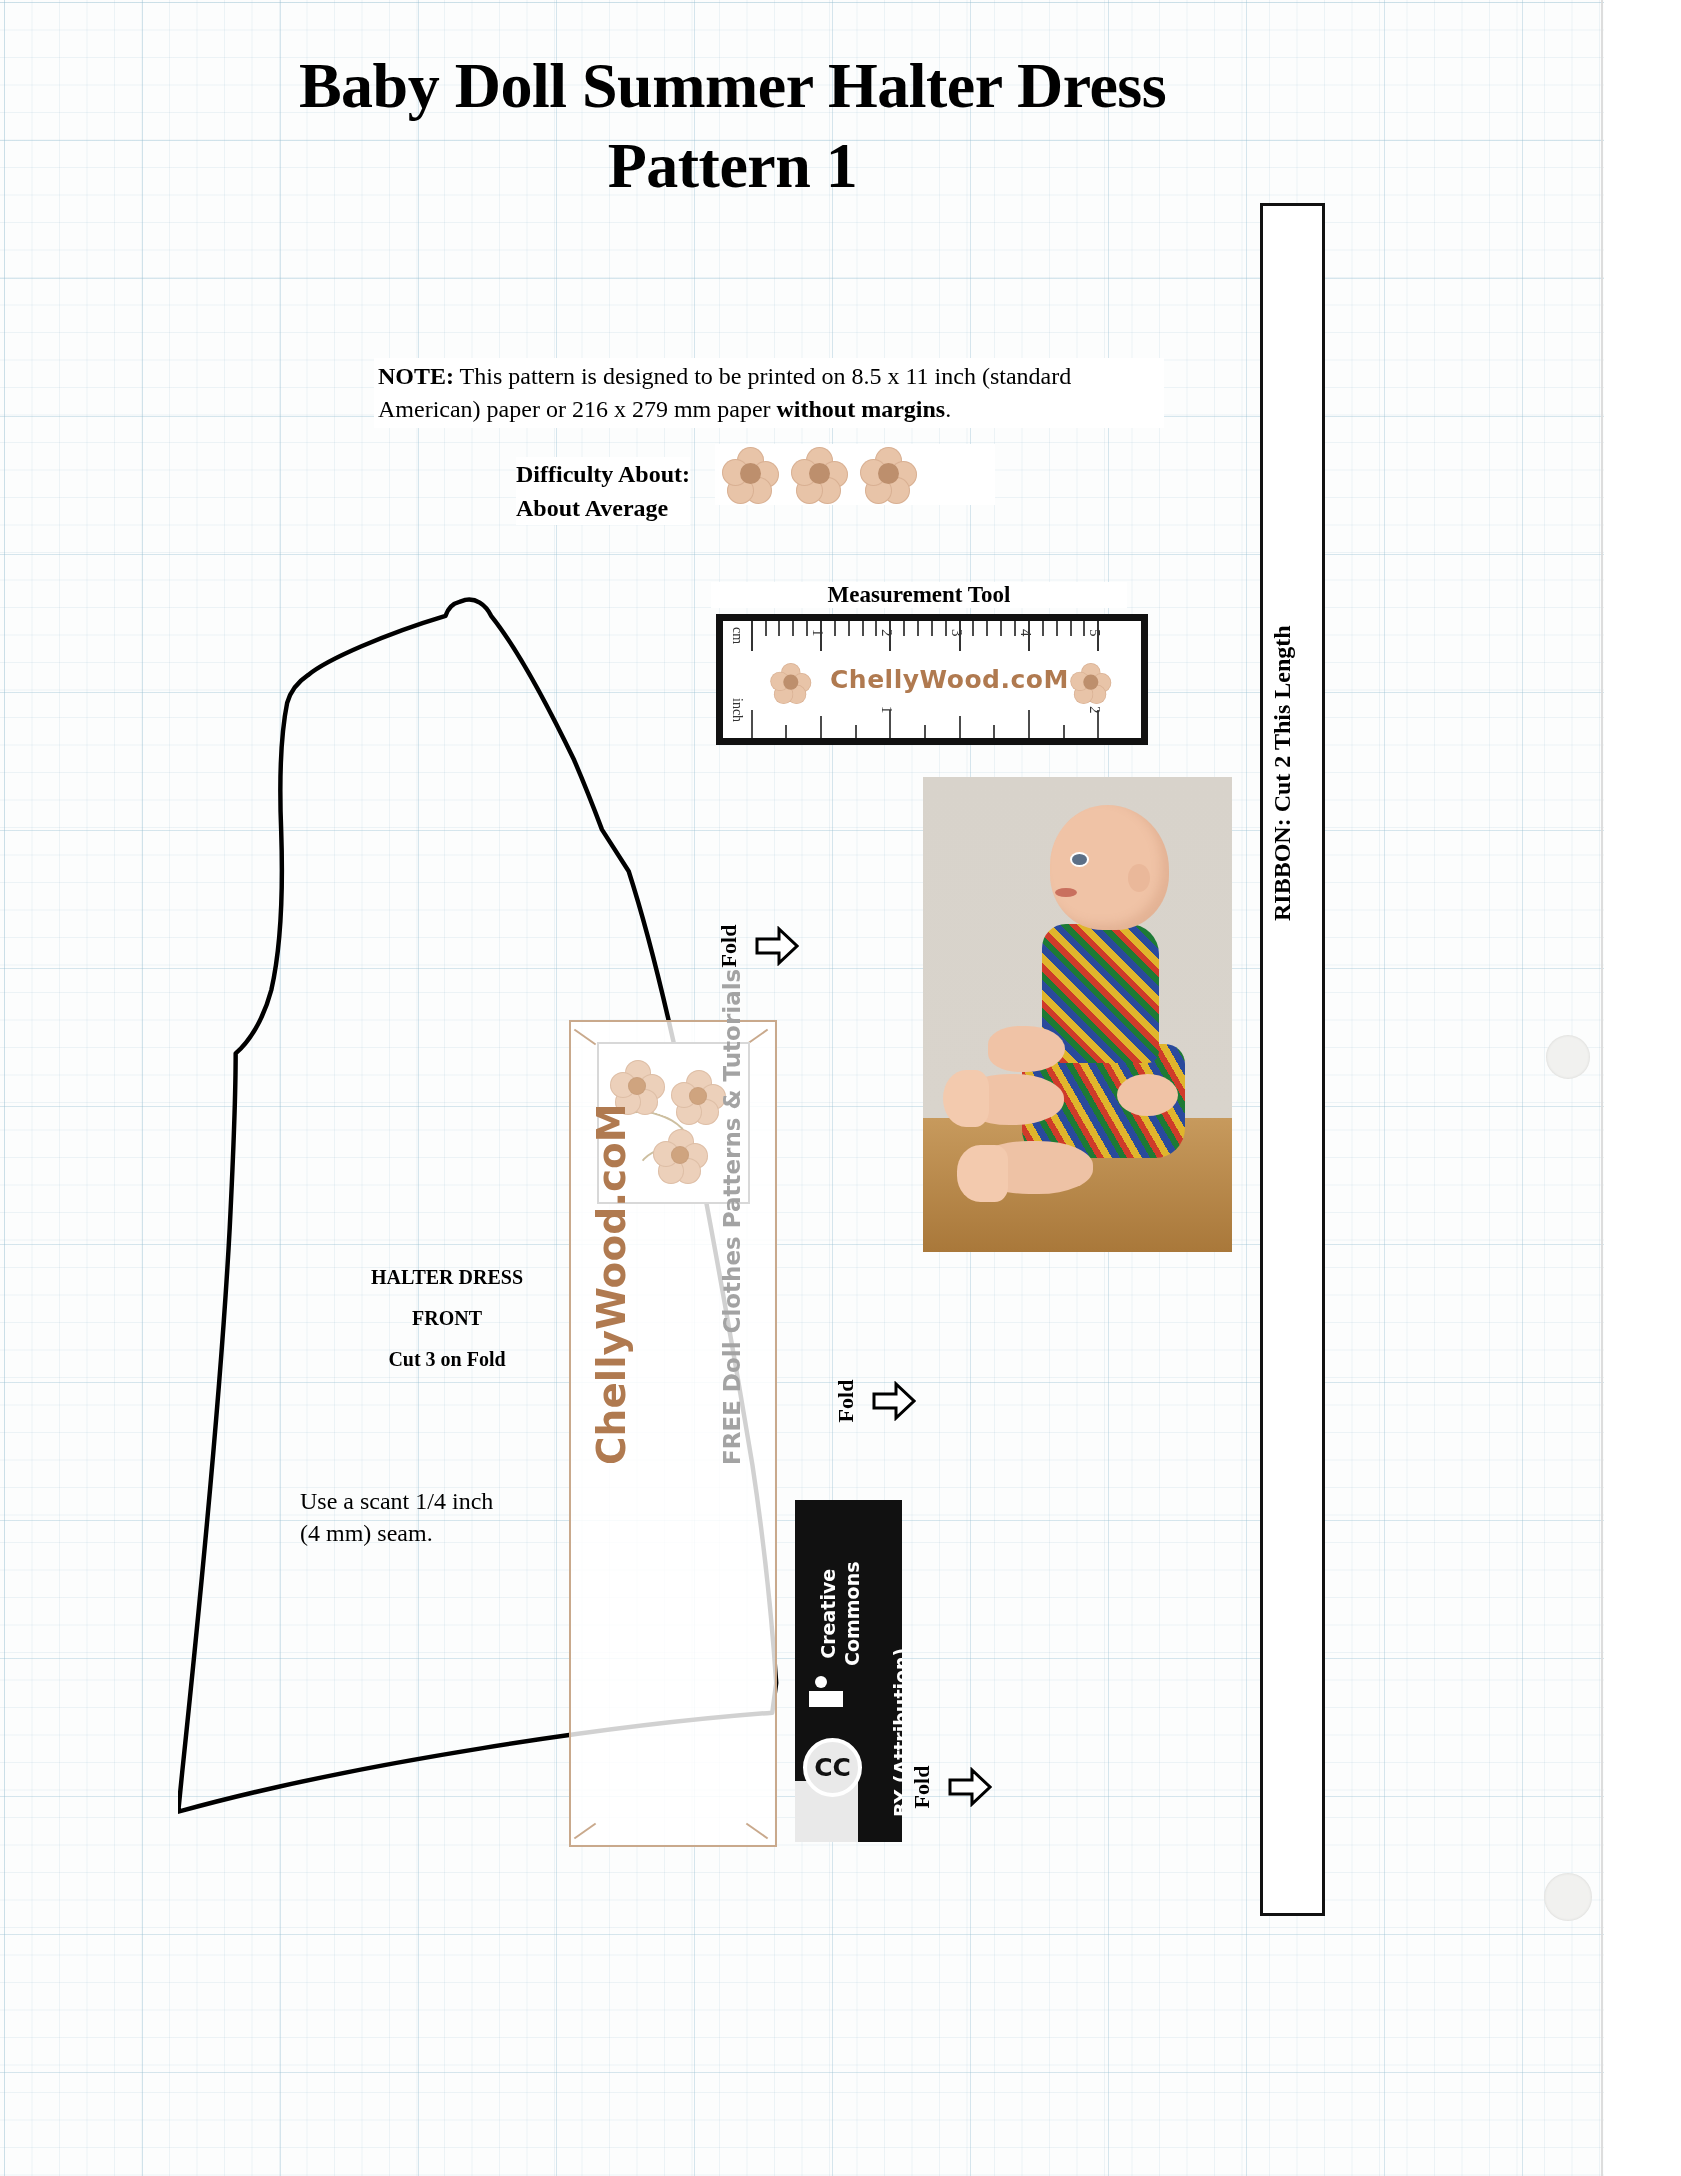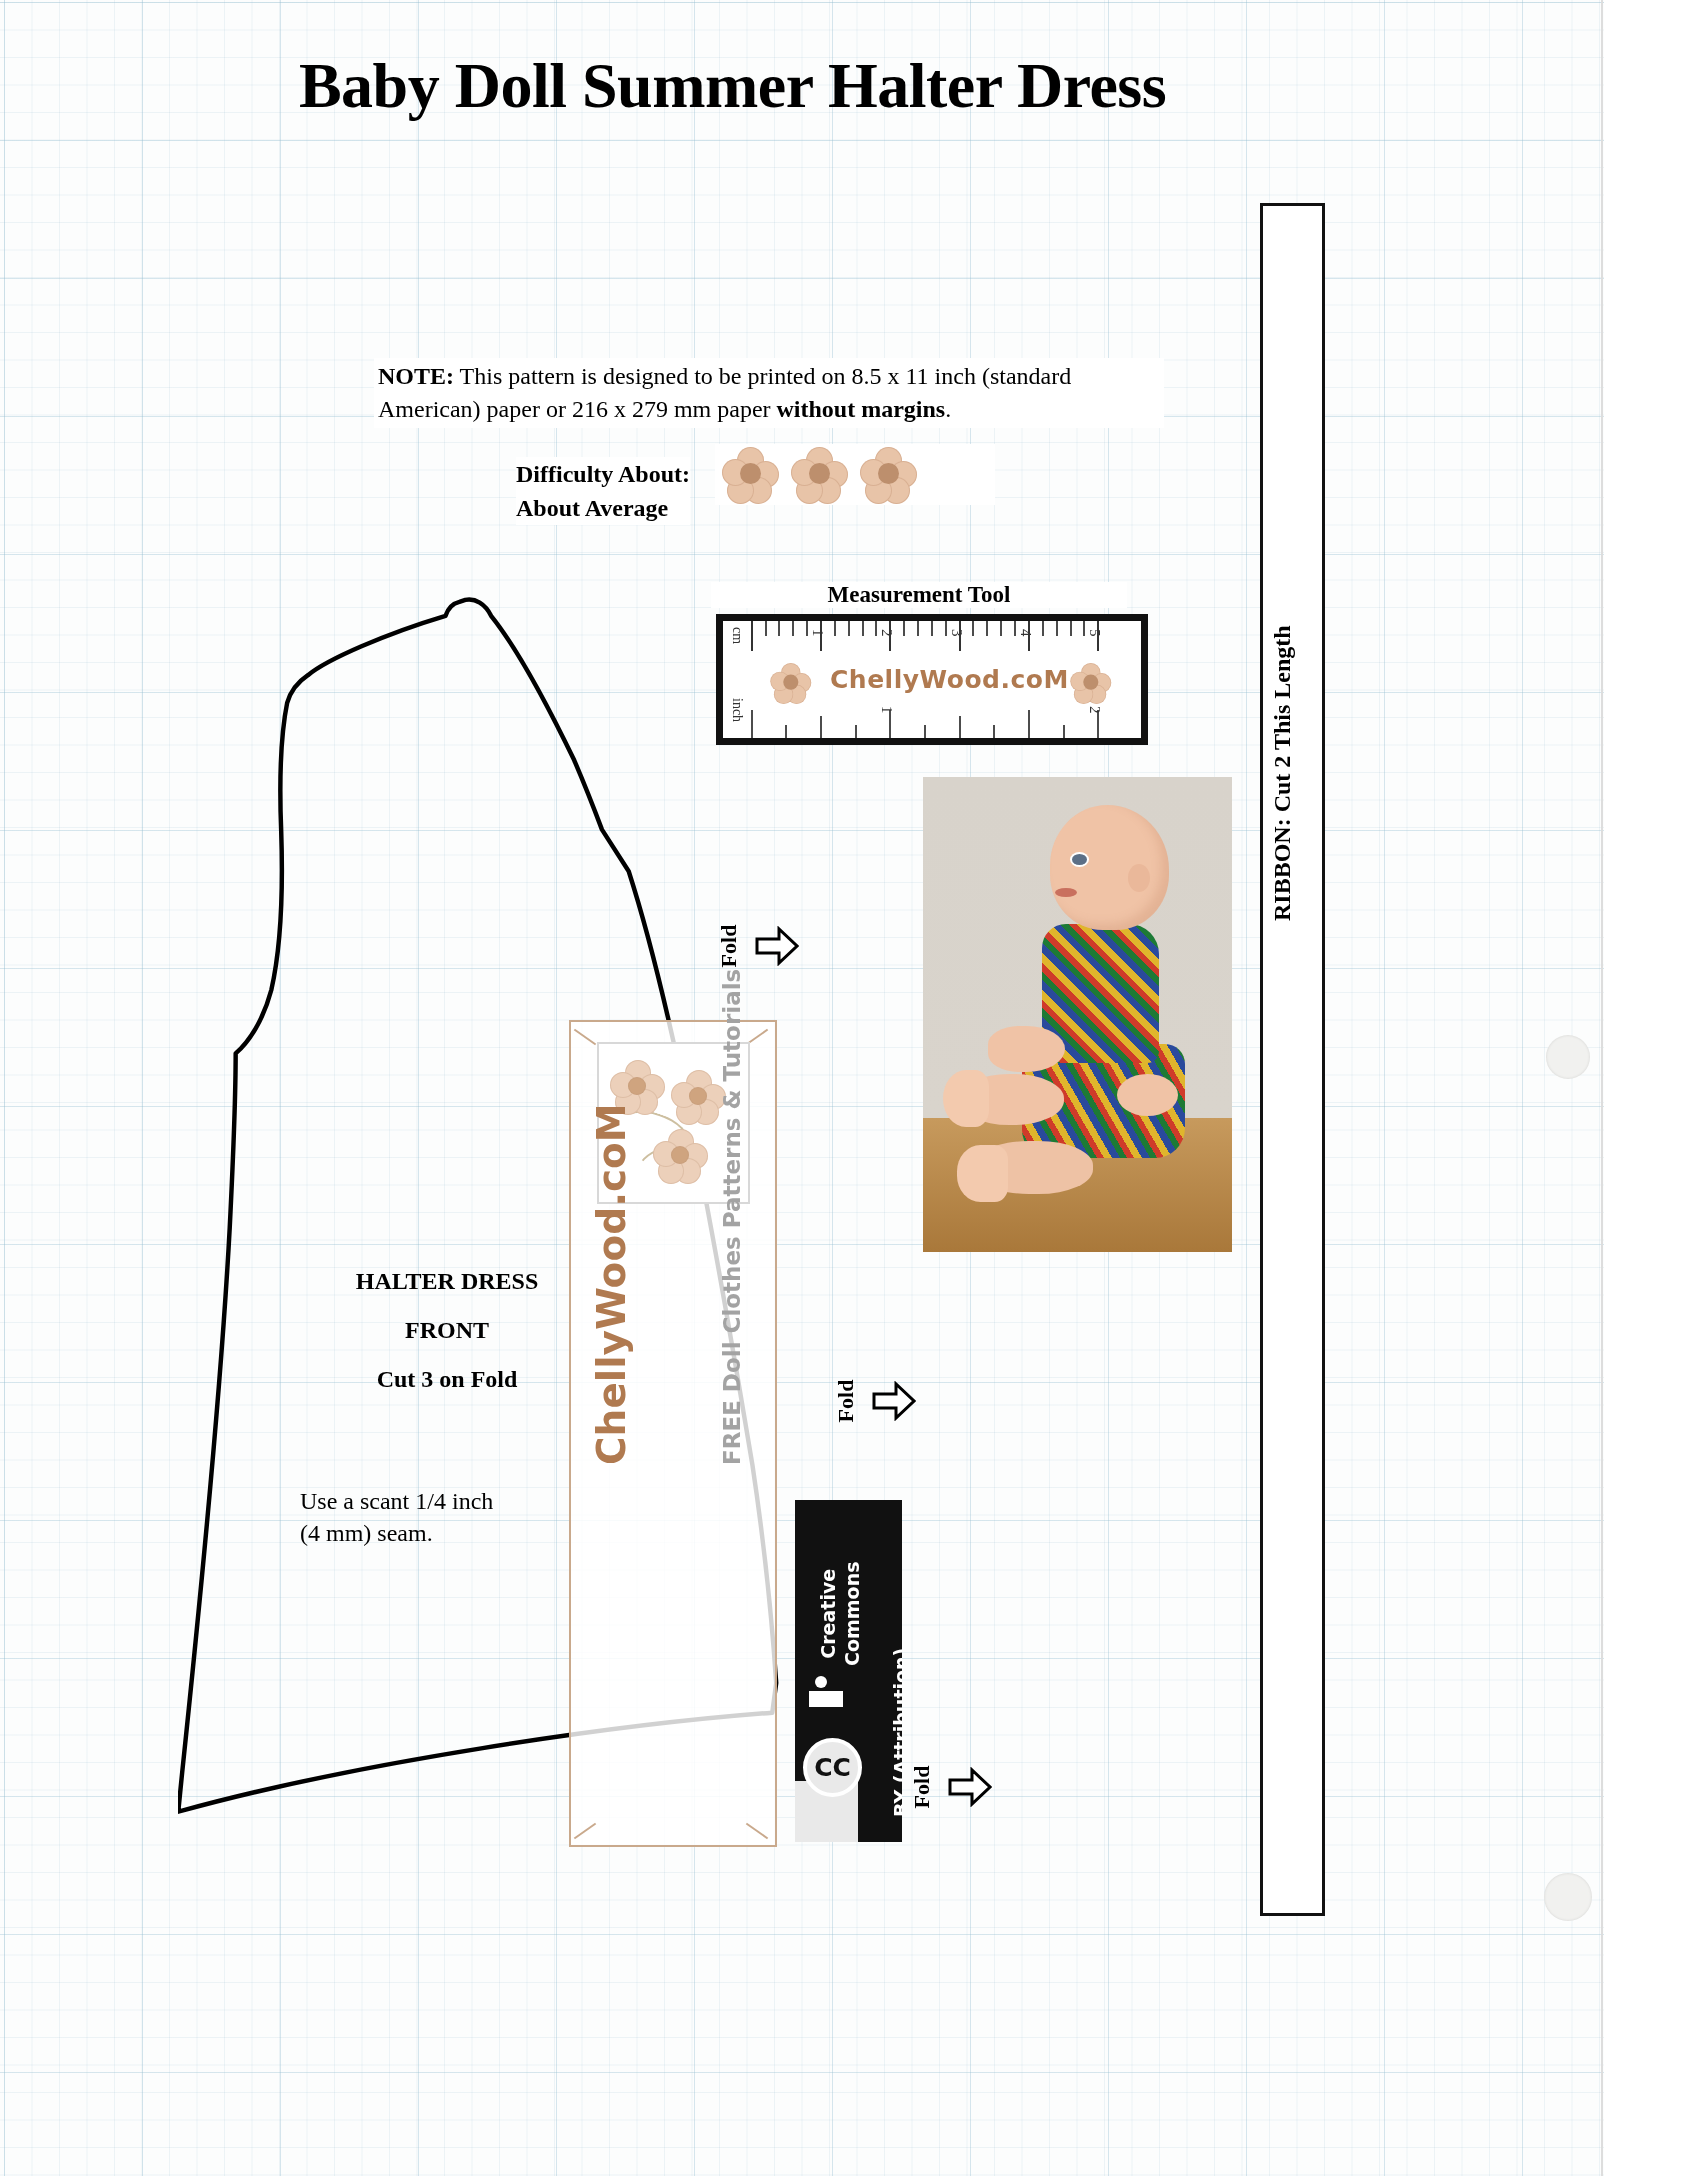--- a/index.html
+++ b/index.html
@@ -281,21 +281,21 @@
     left: 178px; top: 594px;
   }
   .piece-text {
     position: absolute;
     color: #000;
   }
   .label-halter {
     left: 333px; top: 1257px;
     width: 228px;
     text-align: center;
-    font-size: 24px;
+    font-size: 20px;
     font-weight: bold;
     line-height: 2.05;
   }
   .label-seam {
     left: 300px; top: 1485px;
     width: 257px;
     font-size: 24px;
     line-height: 1.35;
   }
 
@@ -462,20 +462,21 @@
 <div id="page">
 
   <div class="grid-bg"></div>
   <div class="page-right-edge"></div>
   <div class="page-border-line"></div>
   <div class="punch" id="punch1"></div>
   <div class="punch" id="punch2"></div>
 
   <div class="title">
     <div>Baby Doll Summer Halter Dress</div>
+    <div>Pattern 1</div>
   </div>
 
 
   <div class="print-note">
     <b>NOTE:</b><span> This pattern is designed to be printed on 8.5 x 11 inch (standard American) paper or 216 x 279 mm paper </span><b>without margins</b><span>.</span>
   </div>
 
   <div class="difficulty">
     <div>Difficulty About:</div>
     <div>About Average</div>

